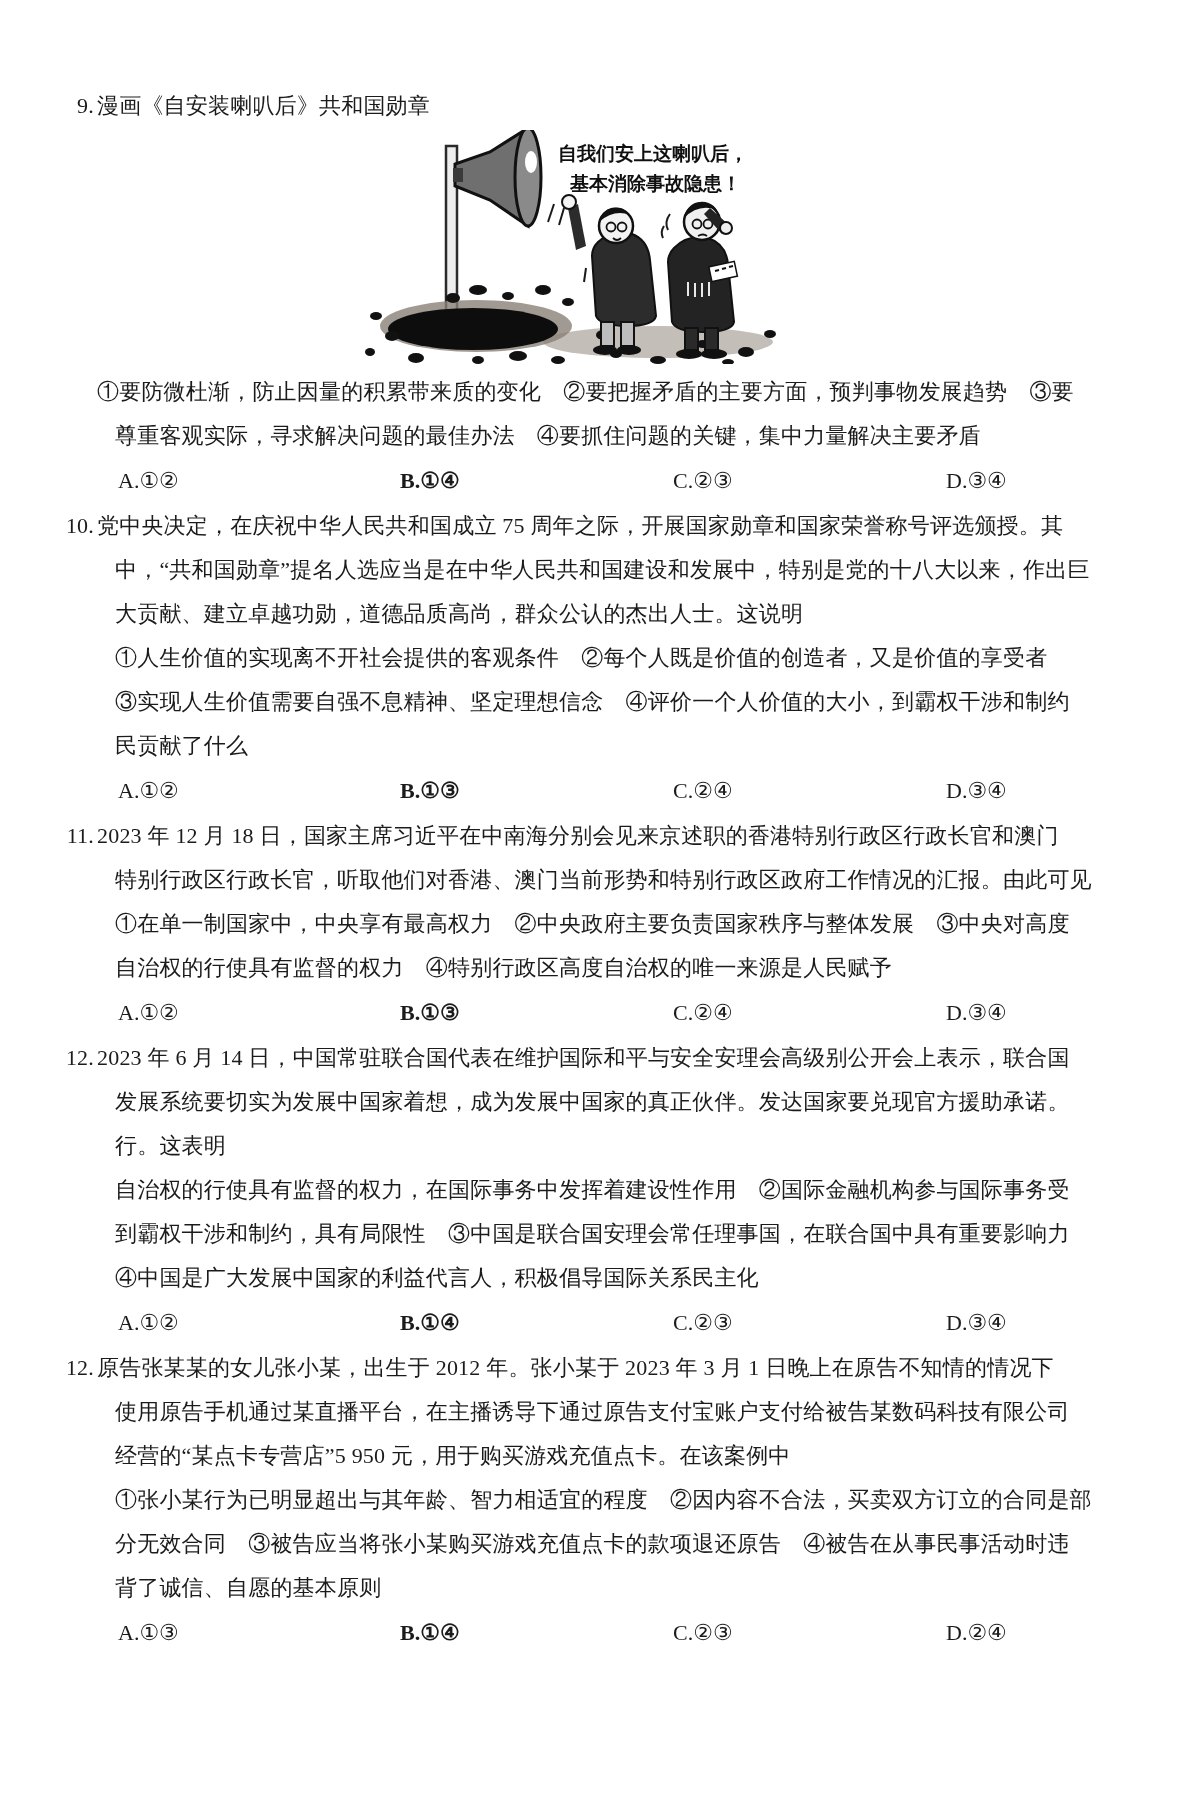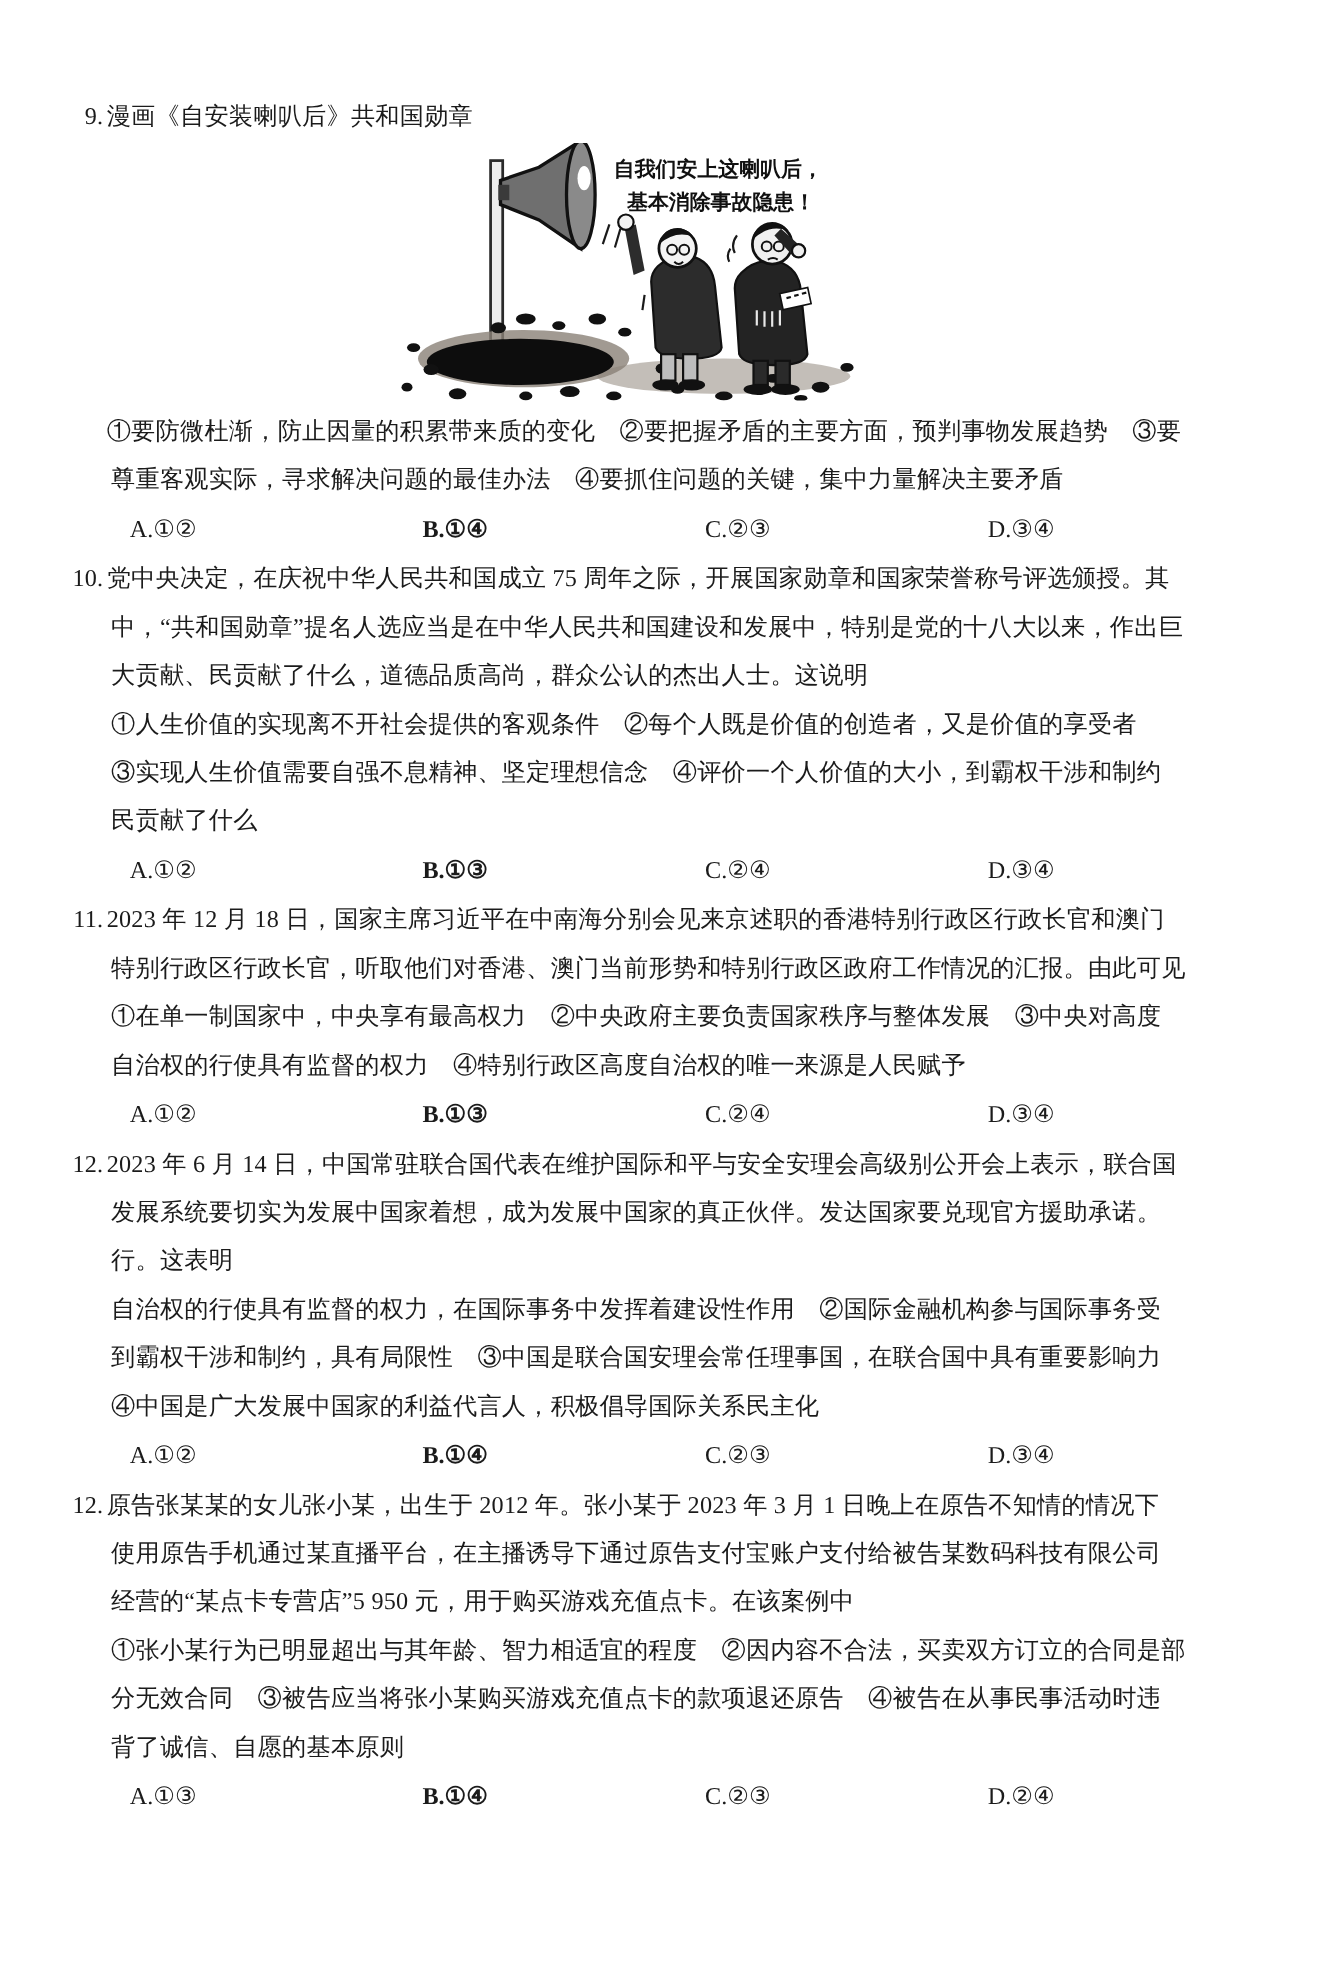--- a/index.html
+++ b/index.html
@@ -6,23 +6,23 @@
   body{
     width:1200px;height:1795px;background:#ffffff;
     font-family:"Liberation Serif","DejaVu Serif",serif;
     color:#1b1b1b;overflow:hidden;
   }
   .paper{position:relative;width:1200px;height:1795px;padding:84px 14px 0 58px;box-sizing:border-box;}
   .q{margin:0;}
   .qline{font-size:22px;line-height:44px;white-space:nowrap;letter-spacing:0.2px;}
   .first{display:flex;}
   .qnum{display:inline-block;width:39px;text-align:right;padding-right:3px;box-sizing:border-box;flex:0 0 39px;}
-  .cont{margin-left:43px;}
+  .cont{margin-left:57px;}
   .body9{margin-left:39px;}
-  .choices{display:flex;font-size:22px;line-height:46px;margin-left:60px;white-space:nowrap;}
+  .choices{display:flex;font-size:22px;line-height:46px;margin-left:60px;white-space:nowrap;gap:16px;}
   .choice{display:inline-block;}
   .cA{width:266px;}
   .cB{width:257px;font-weight:bold;}
   .cC{width:257px;}
   .cartoon-wrap{width:430px;height:234px;margin:2px 0 6px 300px;}
   svg text{font-family:"Liberation Serif","DejaVu Serif",serif;}
 </style>
 </head>
 <body>
 
@@ -135,21 +135,21 @@
       <span class="choice cD">D.③④</span>
     </div>
   </div>
 
   <div class="q">
     <div class="qline first">
       <span class="qnum">10.</span>
       <span>党中央决定，在庆祝中华人民共和国成立 75 周年之际，开展国家勋章和国家荣誉称号评选颁授。其</span>
     </div>
     <div class="qline cont">中，“共和国勋章”提名人选应当是在中华人民共和国建设和发展中，特别是党的十八大以来，作出巨</div>
-    <div class="qline cont">大贡献、民贡献了什么，道德品质高尚，群众公认的杰出人士。这说明</div>
+    <div class="qline cont">大贡献、建立卓越功勋，道德品质高尚，群众公认的杰出人士。这说明</div>
     <div class="qline cont">①人生价值的实现离不开社会提供的客观条件　②每个人既是价值的创造者，又是价值的享受者</div>
     <div class="qline cont">③实现人生价值需要自强不息精神、坚定理想信念　④评价一个人价值的大小，到霸权干涉和制约</div>
     <div class="qline cont">民贡献了什么</div>
     <div class="choices">
       <span class="choice cA">A.①②</span>
       <span class="choice cB">B.①③</span>
       <span class="choice cC">C.②④</span>
       <span class="choice cD">D.③④</span>
     </div>
   </div>

